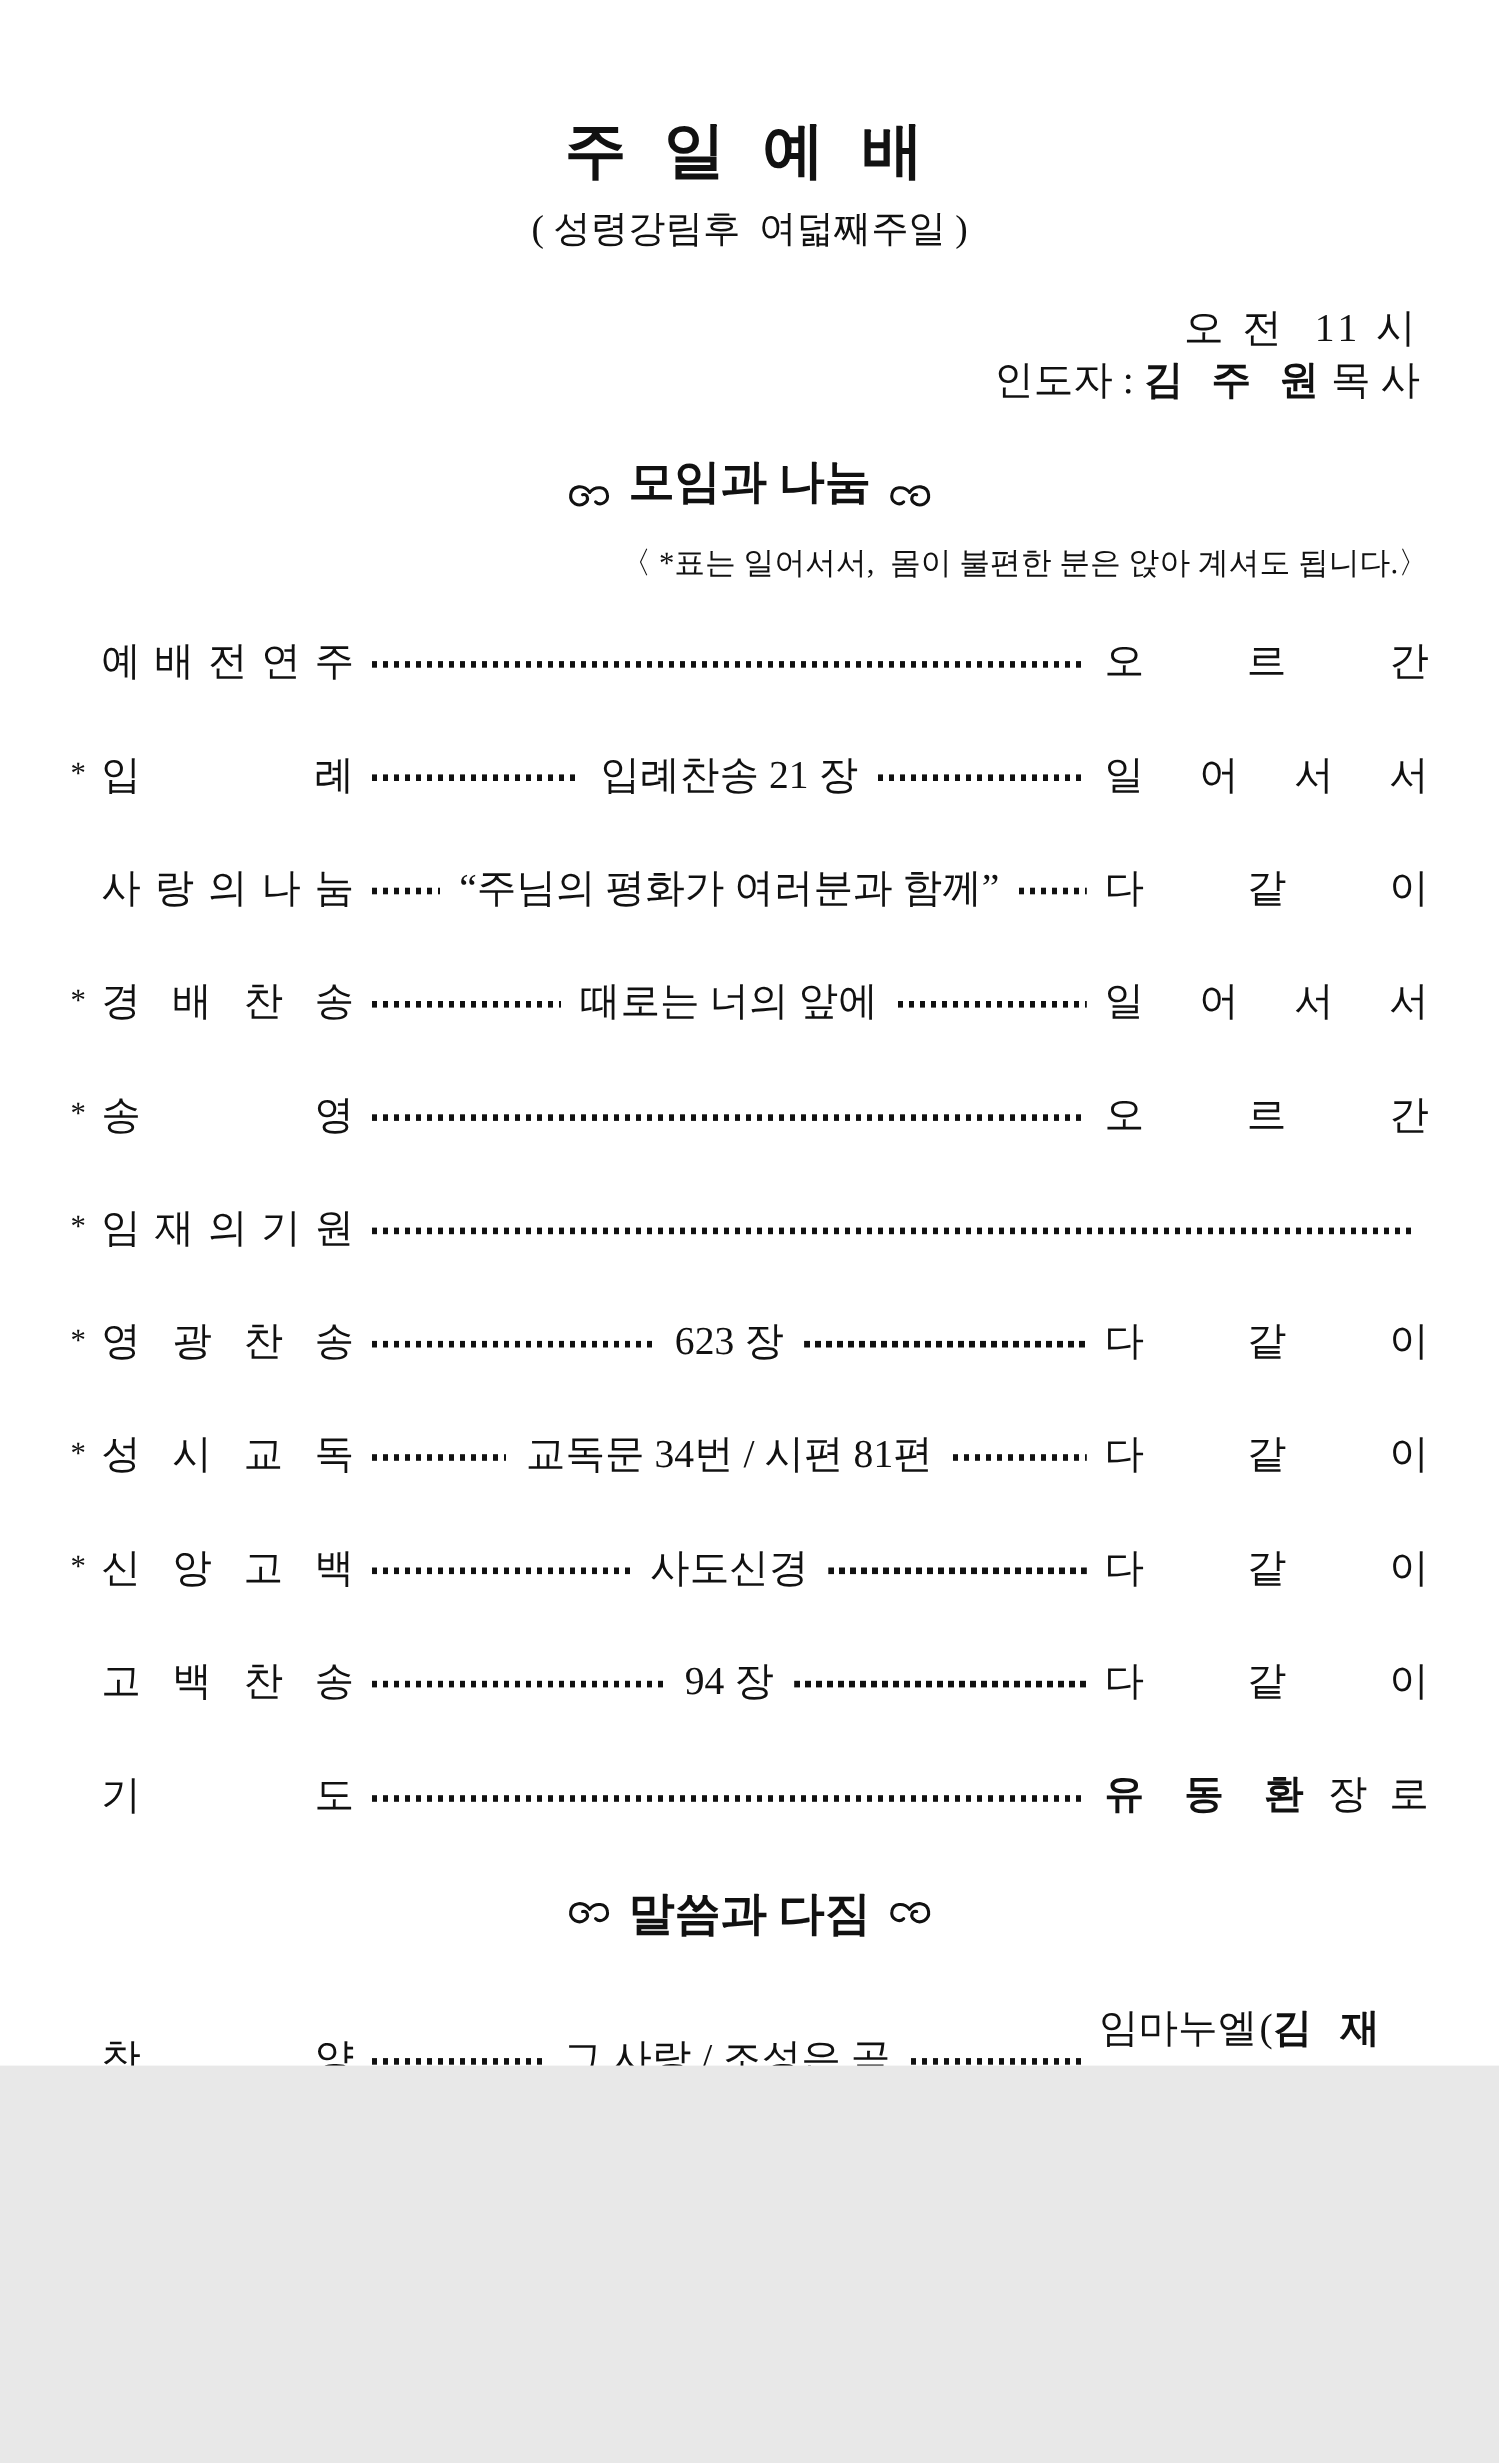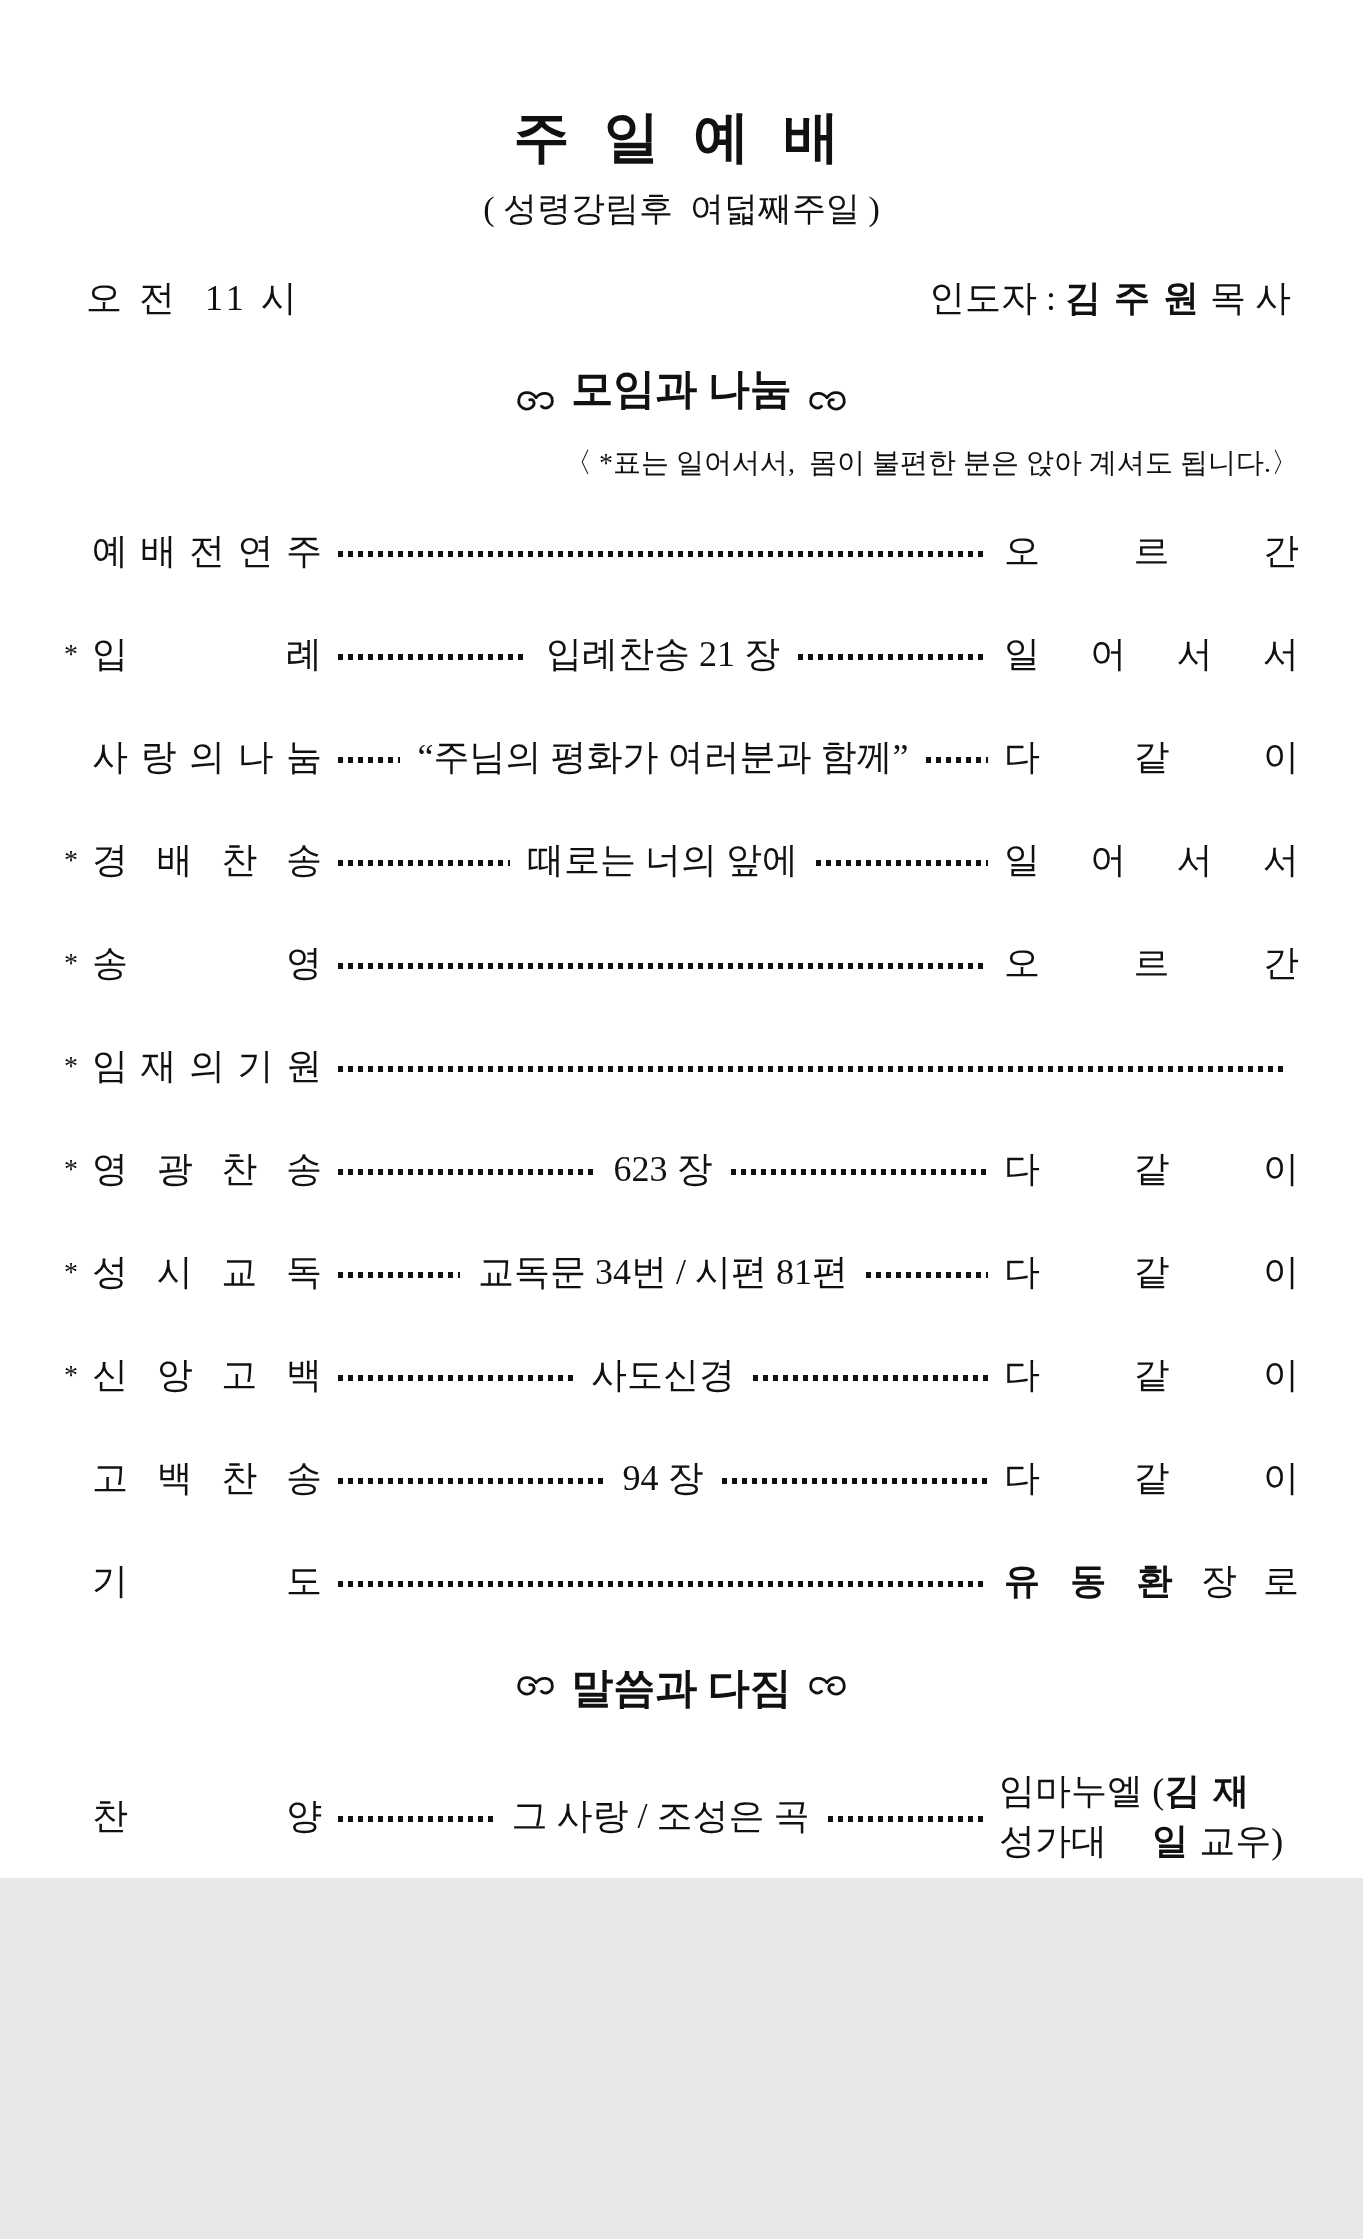--- a/index.html
+++ b/index.html
@@ -31,25 +31,26 @@
     white-space: pre;
   }
   .time-row {
     display: flex;
     justify-content: space-between;
     align-items: flex-end;
     margin-top: 44px;
     font-size: 36px;
     line-height: 1.3;
     padding: 0 8px 0 22px;
+    flex-direction: column;
   }
   .service-time { white-space: pre; letter-spacing: 4px; }
   .leader-line { white-space: pre; }
   .bold-name {
-    font-family: Liberation Serif, serif;
+    font-family: Liberation Mono, monospace;
     font-weight: bold;
     letter-spacing: 2px;
   }
   .section-header {
     display: flex;
     align-items: center;
     justify-content: center;
     gap: 14px;
     font-size: 42px;
     font-weight: bold;

